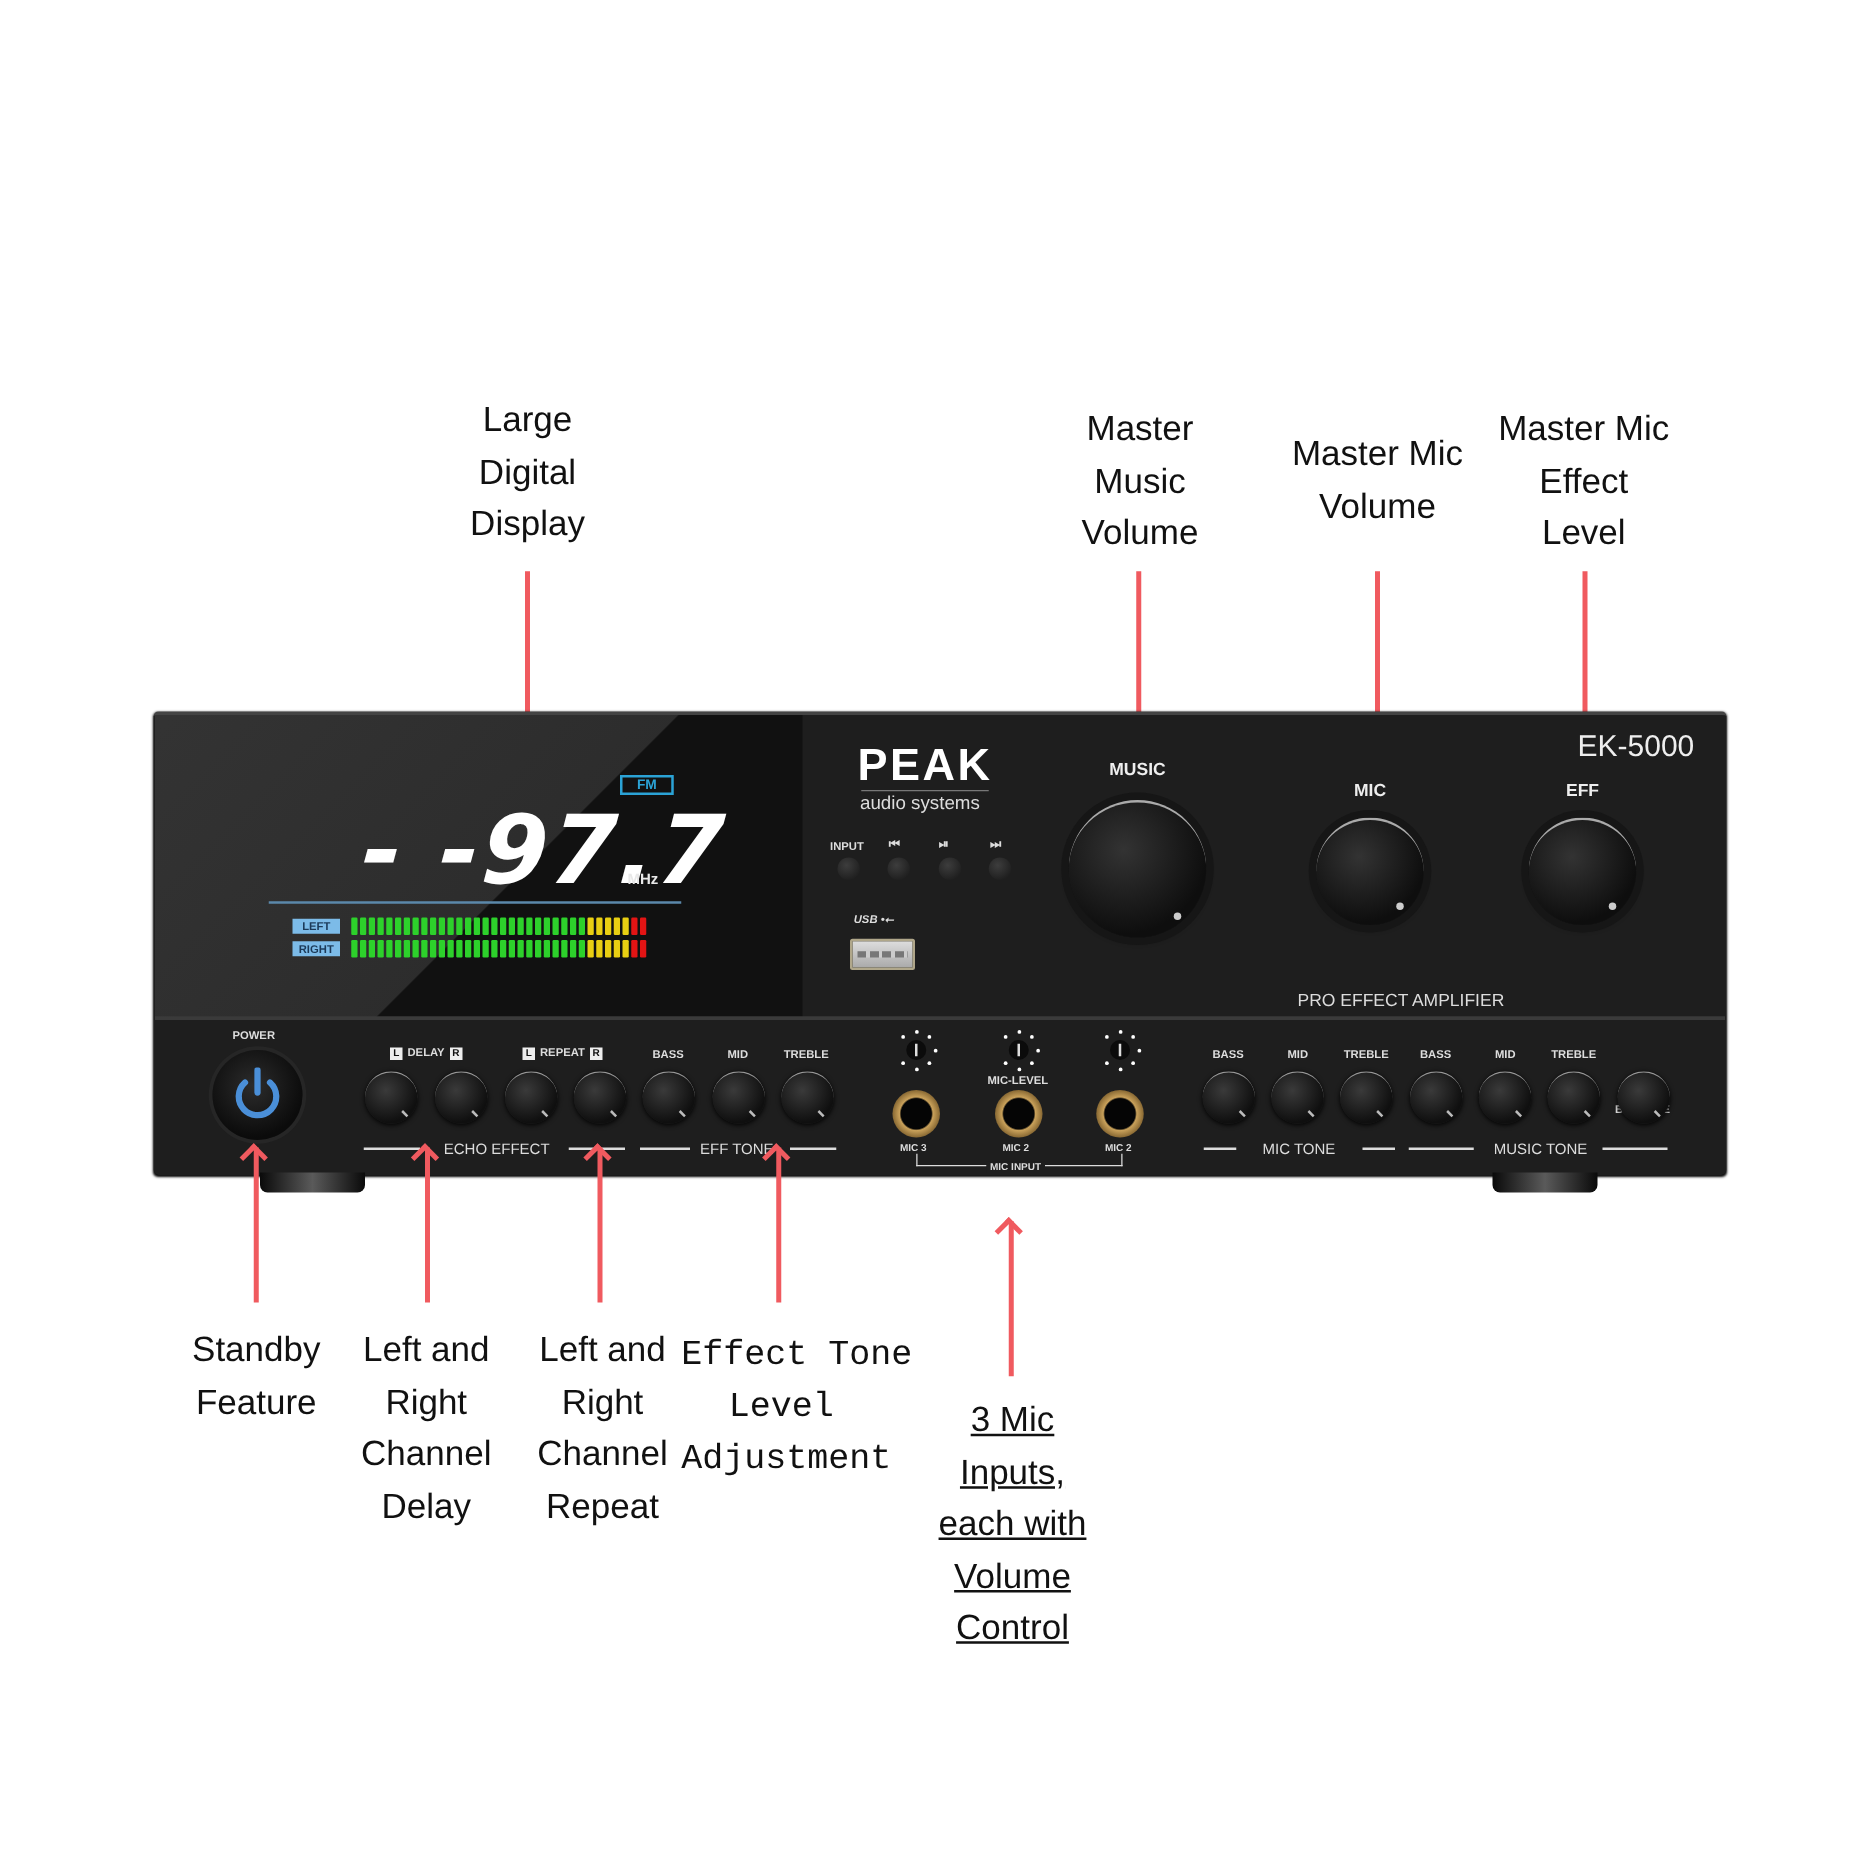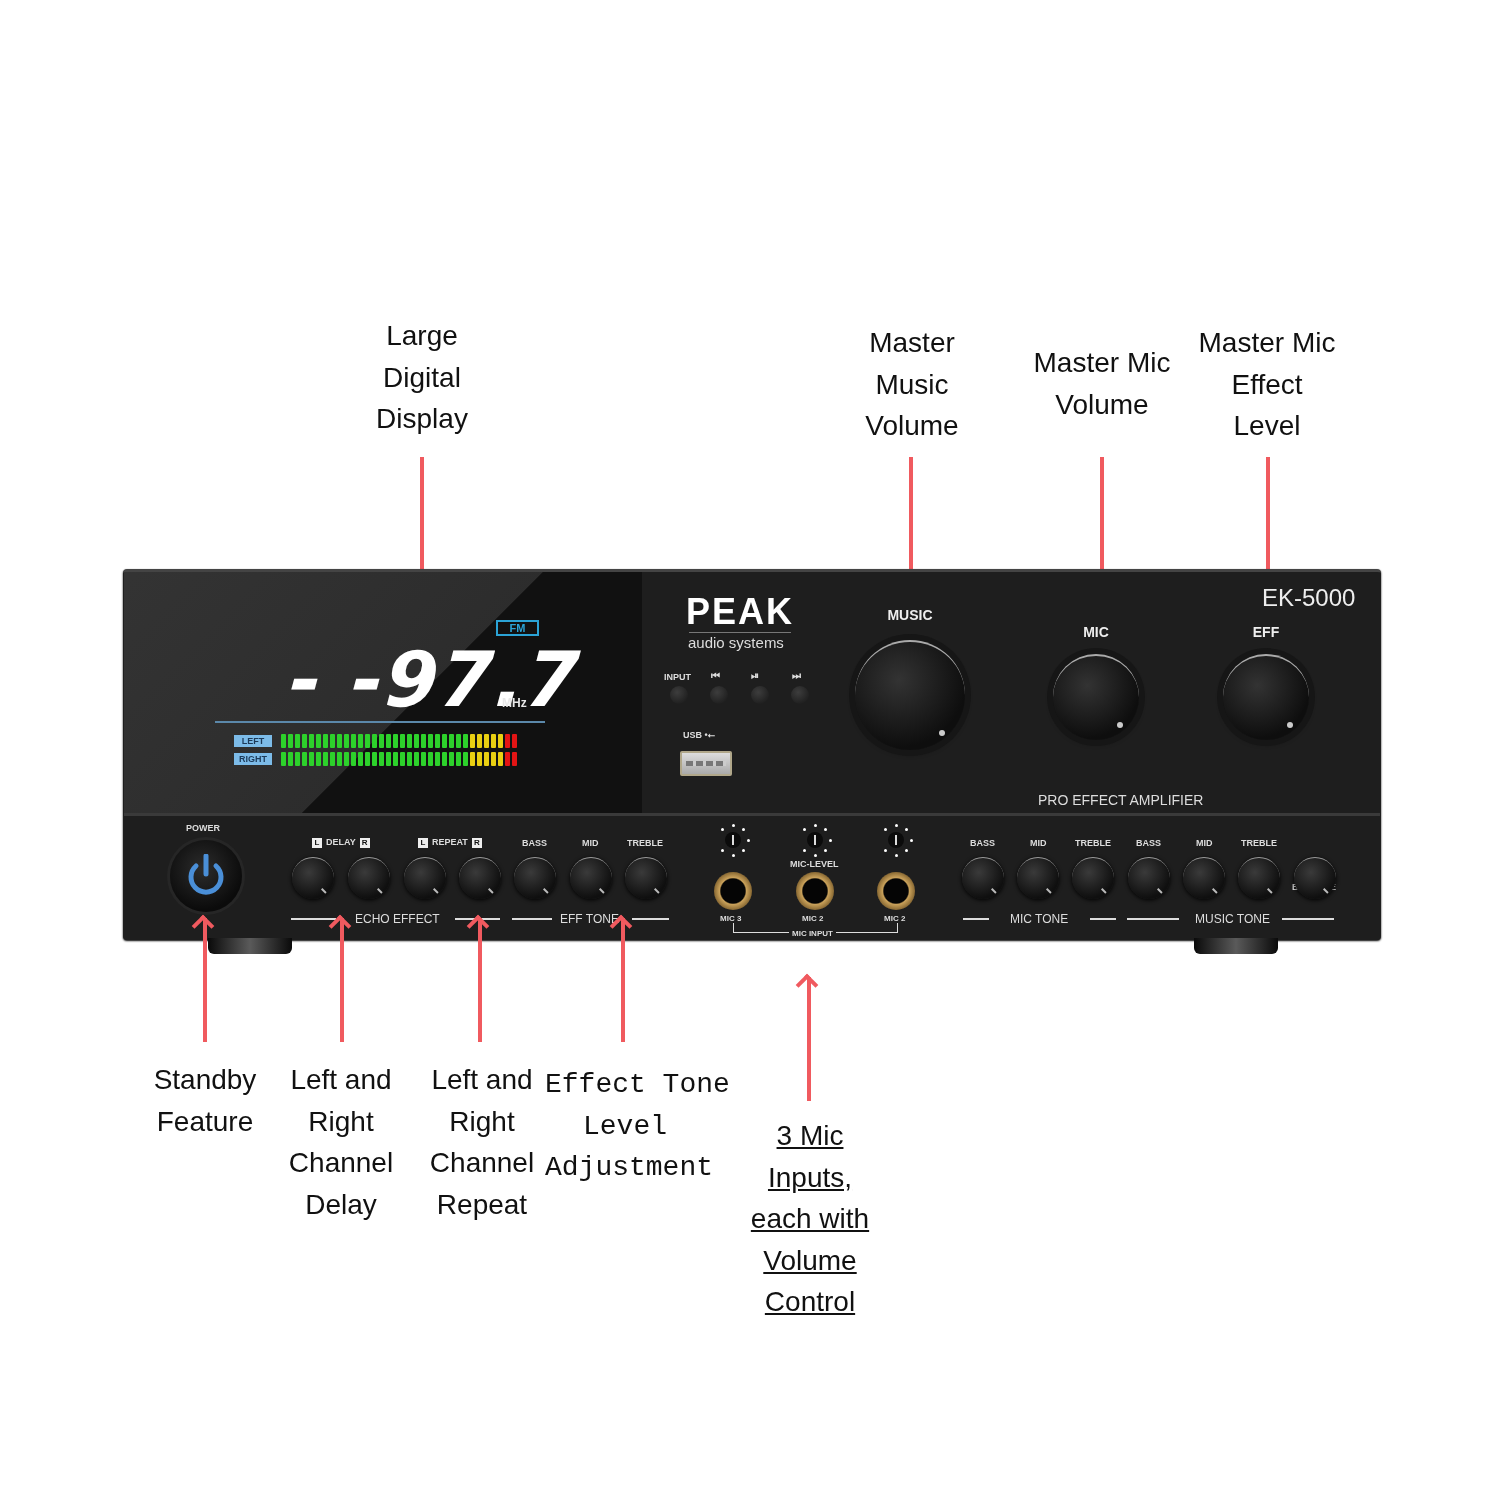--- a/index.html
+++ b/index.html
@@ -198,21 +198,21 @@
 
 <div class="small-lbl" style="left:664px; top:672px;">INPUT</div>
 <div class="btn-round" style="left:670px; top:686px;"></div>
 <div class="small-lbl" style="left:711px; top:670px; font-size:10px;">⏮</div>
 <div class="btn-round" style="left:710px; top:686px;"></div>
 <div class="small-lbl" style="left:751px; top:670px; font-size:10px;">⏯</div>
 <div class="btn-round" style="left:751px; top:686px;"></div>
 <div class="small-lbl" style="left:792px; top:670px; font-size:10px;">⏭</div>
 <div class="btn-round" style="left:791px; top:686px;"></div>
 
-<div class="small-lbl" style="left:683px; top:730px;">USB •⭠</div>
+<div class="small-lbl" style="left:683px; top:730px;font-style:italic;">USB •⭠</div>
 <div class="usb"></div>
 
 <div class="big-lbl" style="left:880px; top:607px; width:60px;">MUSIC</div>
 <div class="knob-big" style="left:855px; top:640px; width:110px; height:110px;">
     <div class="dot" style="left:84px; top:88px;"></div>
   </div>
 
 <div class="big-lbl" style="left:1070px; top:624px; width:52px;">MIC</div>
 <div class="knob-big" style="left:1053px; top:654px; width:86px; height:86px;">
     <div class="dot" style="left:64px; top:66px;"></div>

